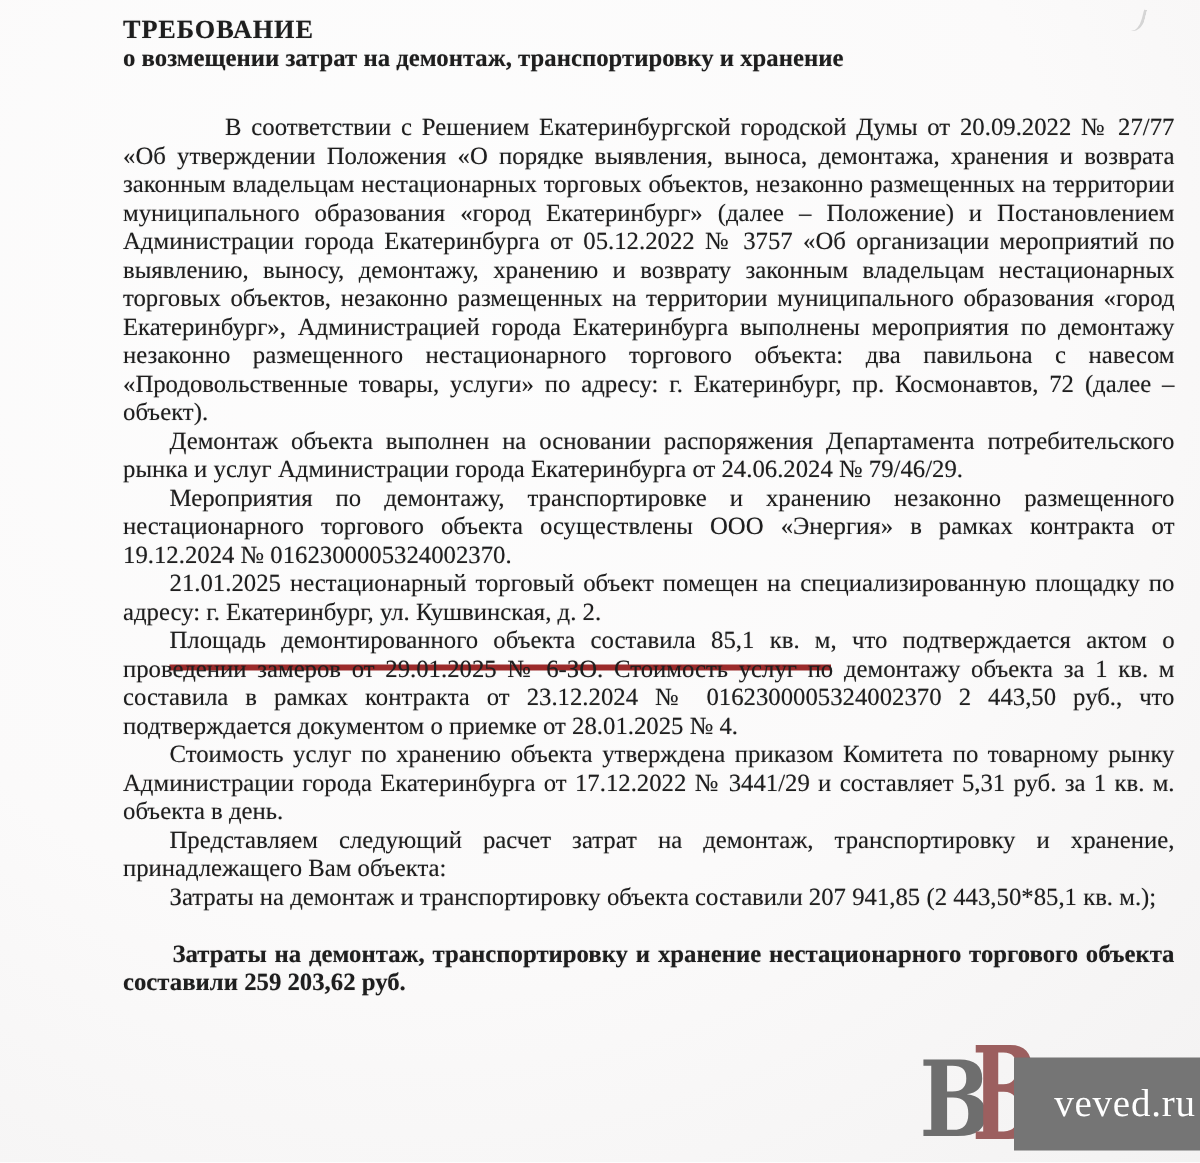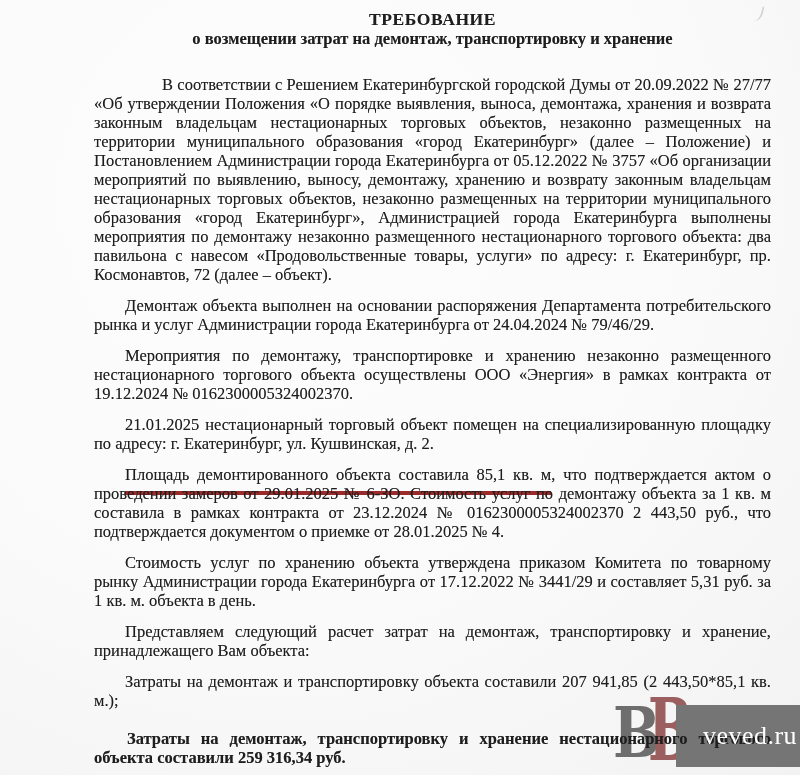--- a/index.html
+++ b/index.html
@@ -18,23 +18,23 @@
     overflow:hidden;
     background:radial-gradient(circle at 35% 25%, #fdfdfd 0%, var(--page-bg) 55%, #f3f2f2 100%);
     font-family:"Liberation Serif","DejaVu Serif",serif;
     color:var(--ink);
   }
   .content{
     position:absolute;left:82px;top:10px;width:701px;z-index:1;
     font-size:16.5px;line-height:19px;
     text-shadow:0 0 0.6px rgba(30,30,30,0.45);
   }
-  .title-block{text-align:center;font-weight:bold;margin:0 0 27px 0;font-size:16.5px;}
+  .title-block{font-weight:bold;margin:0 0 27px 0;font-size:16.5px;}
   .title{font-size:17.5px;letter-spacing:0.6px;}
-  .para{margin:12px;text-align:justify;text-indent:31px;}
+  .para{margin:0;text-align:justify;text-indent:31px;}
   .para.first{text-indent:68px;}
   .para.final{font-weight:bold;margin-top:19px;text-indent:33px;}
   .underline-red{
     background:linear-gradient(var(--underline-red),var(--underline-red)) 0 100%/100% 4px no-repeat;
     padding-bottom:11px;
   }
   
   .wm-back{position:absolute;inset:0;z-index:0;}
   .wm-b{position:absolute;font-weight:bold;line-height:1;font-family:"DejaVu Serif",serif;}
   .wm-b1{left:613px;top:698px;font-size:70px;color:var(--wm-gray-letter);transform:scaleX(0.8);transform-origin:left top;}
@@ -65,25 +65,25 @@
 
   <div class="scan-mark"></div>
 
   <div class="content">
     <div class="title-block">
       <div class="title">ТРЕБОВАНИЕ</div>
       <div class="subtitle">о возмещении затрат на демонтаж, транспортировку и хранение</div>
     </div>
 
     <p class="para first">В соответствии с Решением Екатеринбургской городской Думы от 20.09.2022 № 27/77 «Об утверждении Положения «О порядке выявления, выноса, демонтажа, хранения и возврата законным владельцам нестационарных торговых объектов, незаконно размещенных на территории муниципального образования «город Екатеринбург» (далее – Положение) и Постановлением Администрации города Екатеринбурга от 05.12.2022 № 3757 «Об организации мероприятий по выявлению, выносу, демонтажу, хранению и возврату законным владельцам нестационарных торговых объектов, незаконно размещенных на территории муниципального образования «город Екатеринбург», Администрацией города Екатеринбурга выполнены мероприятия по демонтажу незаконно размещенного нестационарного торгового объекта: два павильона с навесом «Продовольственные товары, услуги» по адресу: г. Екатеринбург, пр. Космонавтов, 72 (далее – объект).</p>
-    <p class="para">Демонтаж объекта выполнен на основании распоряжения Департамента потребительского рынка и услуг Администрации города Екатеринбурга от 24.04.2024 № 79/46/29.</p>
+    <p class="para">Демонтаж объекта выполнен на основании распоряжения Департамента потребительского рынка и услуг Администрации города Екатеринбурга от 24.06.2024 № 79/46/29.</p>
     <p class="para">Мероприятия по демонтажу, транспортировке и хранению незаконно размещенного нестационарного торгового объекта осуществлены ООО «Энергия» в рамках контракта от 19.12.2024 № 0162300005324002370.</p>
     <p class="para">21.01.2025 нестационарный торговый объект помещен на специализированную площадку по адресу: г. Екатеринбург, ул. Кушвинская, д. 2.</p>
     <p class="para"><span class="underline-red">Площадь демонтированного объекта составила 85,1 кв. м</span><span>, что подтверждается актом о проведении замеров от 29.01.2025 № 6-ЗО. Стоимость услуг по демонтажу объекта за 1 кв. м составила в рамках контракта от 23.12.2024 № 0162300005324002370 2 443,50 руб., что подтверждается документом о приемке от 28.01.2025 № 4.</span></p>
     <p class="para">Стоимость услуг по хранению объекта утверждена приказом Комитета по товарному рынку Администрации города Екатеринбурга от 17.12.2022 № 3441/29 и составляет 5,31 руб. за 1 кв. м. объекта в день.</p>
     <p class="para">Представляем следующий расчет затрат на демонтаж, транспортировку и хранение, принадлежащего Вам объекта:</p>
     <p class="para">Затраты на демонтаж и транспортировку объекта составили 207 941,85 (2 443,50*85,1 кв. м.);</p>
-    <p class="para final">Затраты на демонтаж, транспортировку и хранение нестационарного торгового объекта составили 259 316,34 руб.</p>
+    <p class="para final">Затраты на демонтаж, транспортировку и хранение нестационарного торгового объекта составили 259 203,62 руб.</p>
   </div>
 
   <div class="wm-front">veved.ru</div>
 
 </div>
 
 </body></html>

